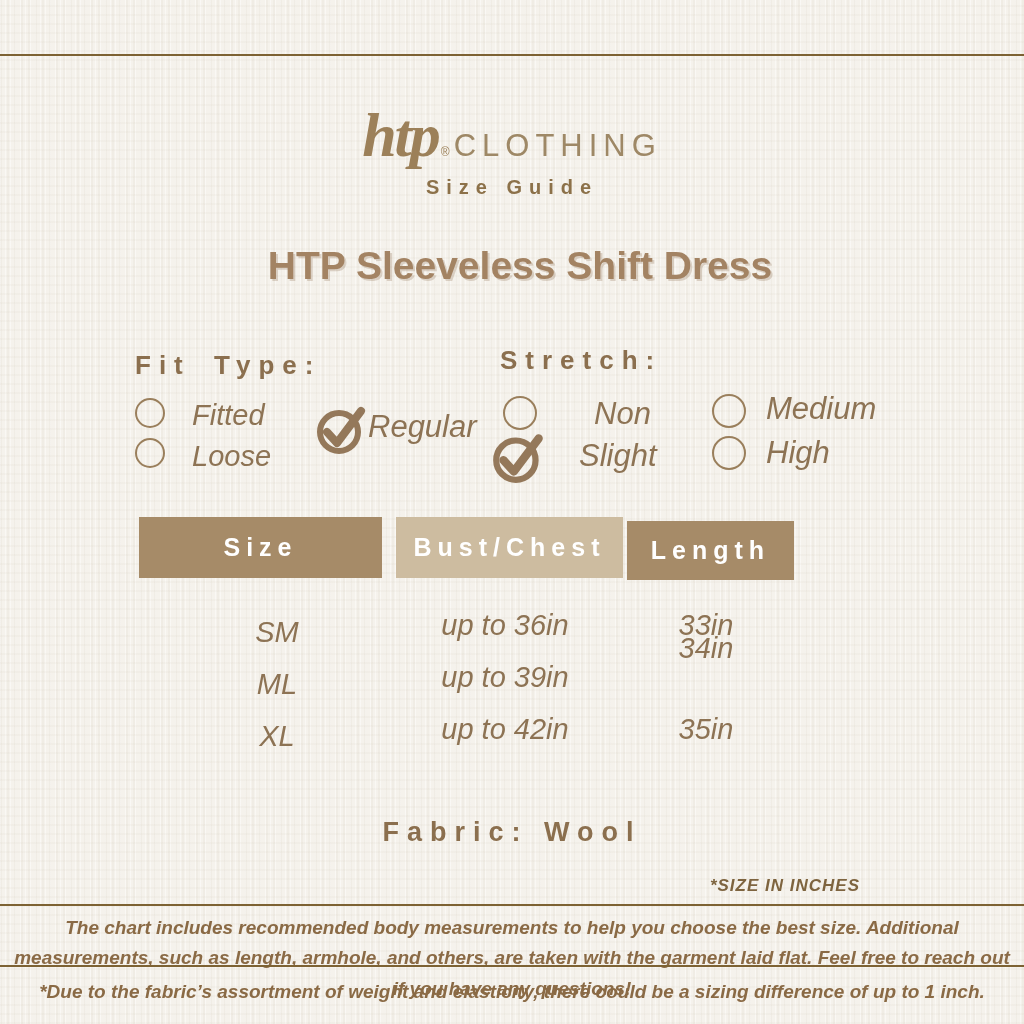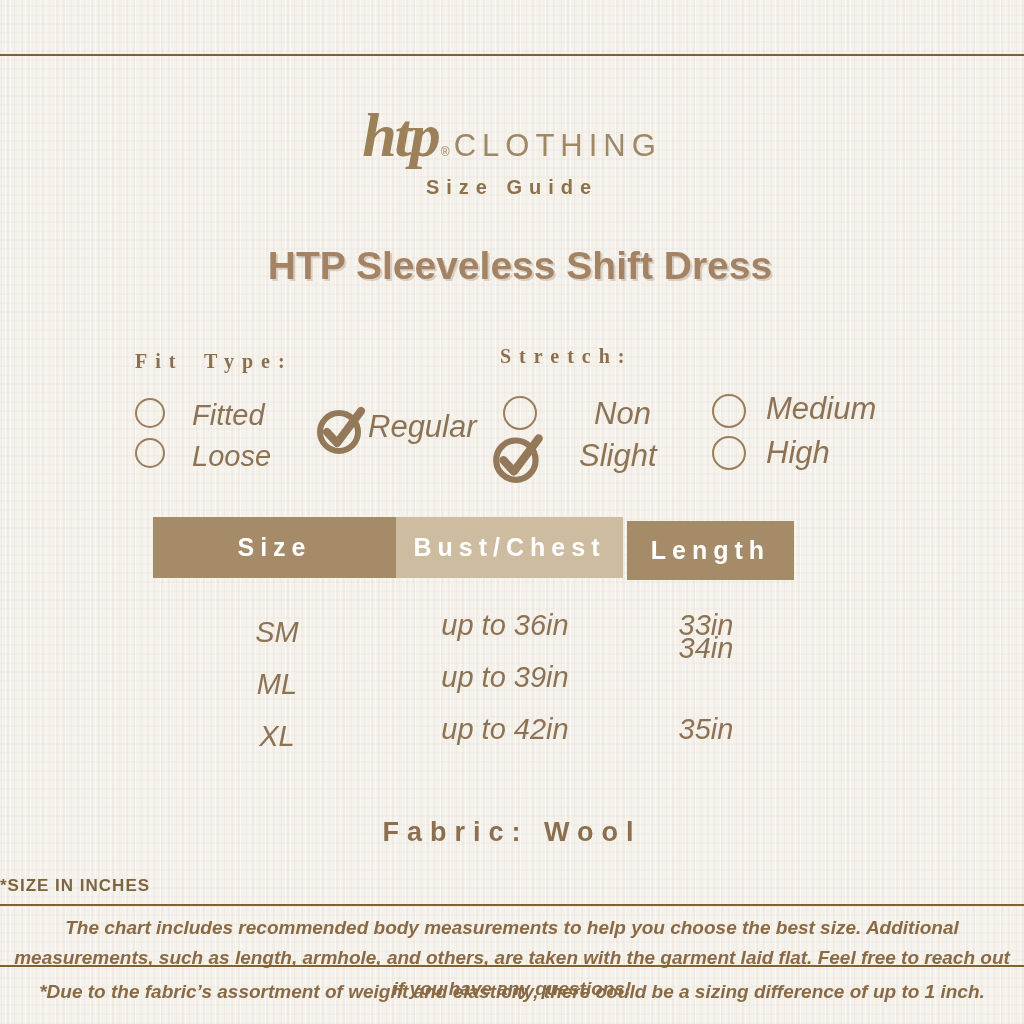--- a/index.html
+++ b/index.html
@@ -20,42 +20,42 @@
 
   .logo-row{position:absolute;top:104px;left:0;width:1024px;display:flex;justify-content:center;align-items:baseline;color:#9c8059;}
   .logo-script{font-family:"Liberation Serif",serif;font-style:italic;font-weight:bold;font-size:62px;line-height:1;letter-spacing:-2px;}
   .logo-reg{font-size:12px;margin:0 4px 0 2px;}
   .logo-word{font-size:31px;letter-spacing:6px;color:#9e8866;font-weight:400;}
 
   .size-guide{position:absolute;top:176px;left:0;width:1024px;text-align:center;font-weight:bold;font-size:20px;letter-spacing:7px;color:#8c7149;}
 
   .page-title{position:absolute;top:236px;left:0;width:1024px;text-align:center;font-size:39px;font-weight:bold;color:#a38363;text-shadow:2px 2px 0 rgba(148,118,88,0.28);margin:8px;}
 
-  .sec-heading{position:absolute;font-size:20px;font-weight:bold;letter-spacing:8px;word-spacing:8px;color:#8b6f4e;font-family:Liberation Serif, serif;}
+  .sec-heading{position:absolute;font-size:26px;font-weight:bold;letter-spacing:8px;word-spacing:8px;color:#8b6f4e;}
   .fit-heading{left:135px;top:350px;}
   .stretch-heading{left:500px;top:345px;}
 
   .circle{position:absolute;width:30px;height:30px;border:2px solid #9a7f5c;border-radius:50%;background:transparent;box-sizing:border-box;}
   .check{position:absolute;}
   .check svg{display:block;}
   .opt-label{position:absolute;font-style:italic;font-size:29px;color:#8d7354;}
   .opt-label.big{font-size:31px;}
 
   .th{position:absolute;display:flex;align-items:center;justify-content:center;color:#ffffff;font-weight:bold;font-size:25px;letter-spacing:6px;}
-  .th-size{left:153px;top:517px;width:243px;height:61px;background:#a68b68;}
+  .th-size{left:139px;top:517px;width:243px;height:61px;background:#a68b68;}
   .th-bust{left:396px;top:517px;width:227px;height:61px;background:#cdbca0;}
   .th-length{left:627px;top:521px;width:167px;height:59px;background:#a68b68;}
 
   .td{position:absolute;font-style:italic;font-size:29px;color:#8d7354;text-align:center;}
   .col-size{left:177px;width:200px;}
   .col-bust{left:395px;width:220px;}
   .col-length{left:626px;width:160px;}
 
   .fabric{position:absolute;top:817px;left:0;width:1024px;text-align:center;font-size:27px;font-weight:bold;letter-spacing:8px;color:#8b6f4e;}
-  .units-note{position:absolute;top:876px;left:0;width:860px;text-align:left;font-size:17px;font-weight:bold;letter-spacing:1px;color:#7e643f;}
+  .units-note{position:absolute;top:876px;left:0;width:860px;text-align:right;font-size:17px;font-weight:bold;font-style:italic;letter-spacing:1px;color:#7e643f;}
 
   .disclaimer{position:absolute;top:913px;left:14px;width:996px;text-align:center;font-size:19px;font-weight:bold;font-style:italic;color:#8a6a45;line-height:1.6;}
   .sizing-note{position:absolute;top:981px;left:14px;width:996px;text-align:center;font-size:19px;font-weight:bold;font-style:italic;color:#8a6a45;}
 </style>
 </head>
 <body>
 
 <div class="canvas">
 
   <div class="rule rule-top"></div>

